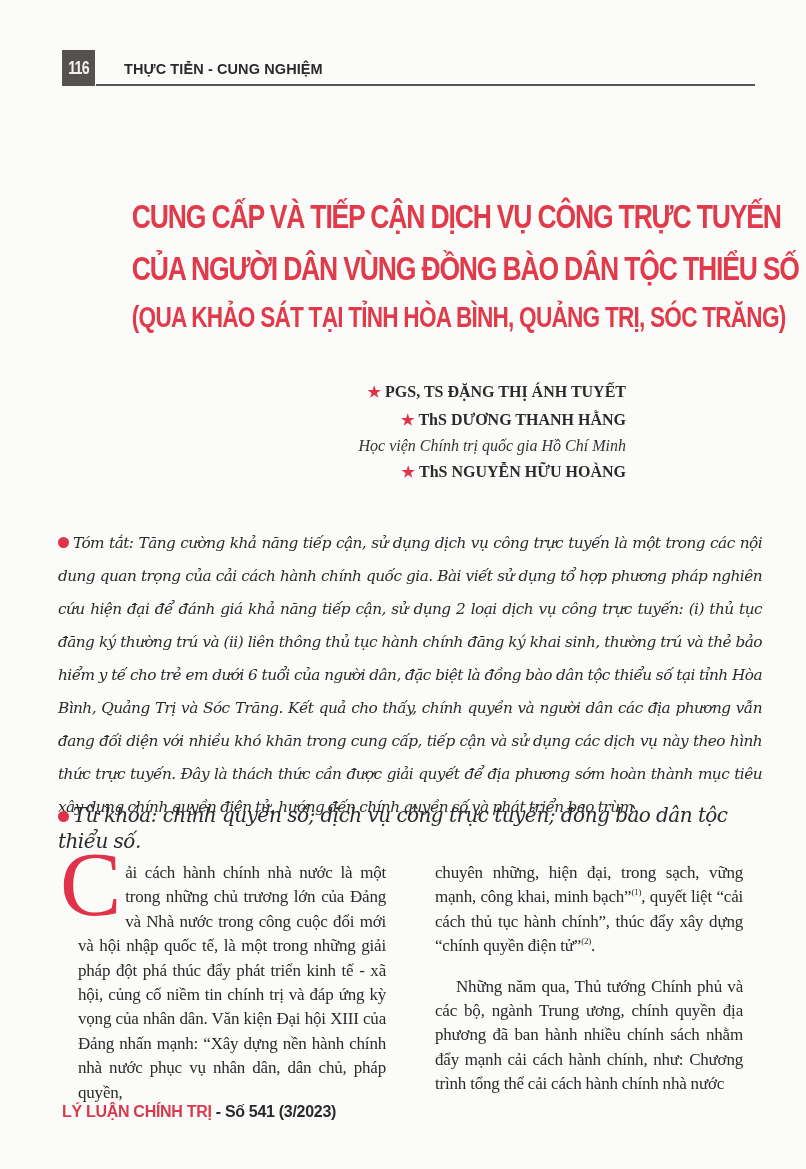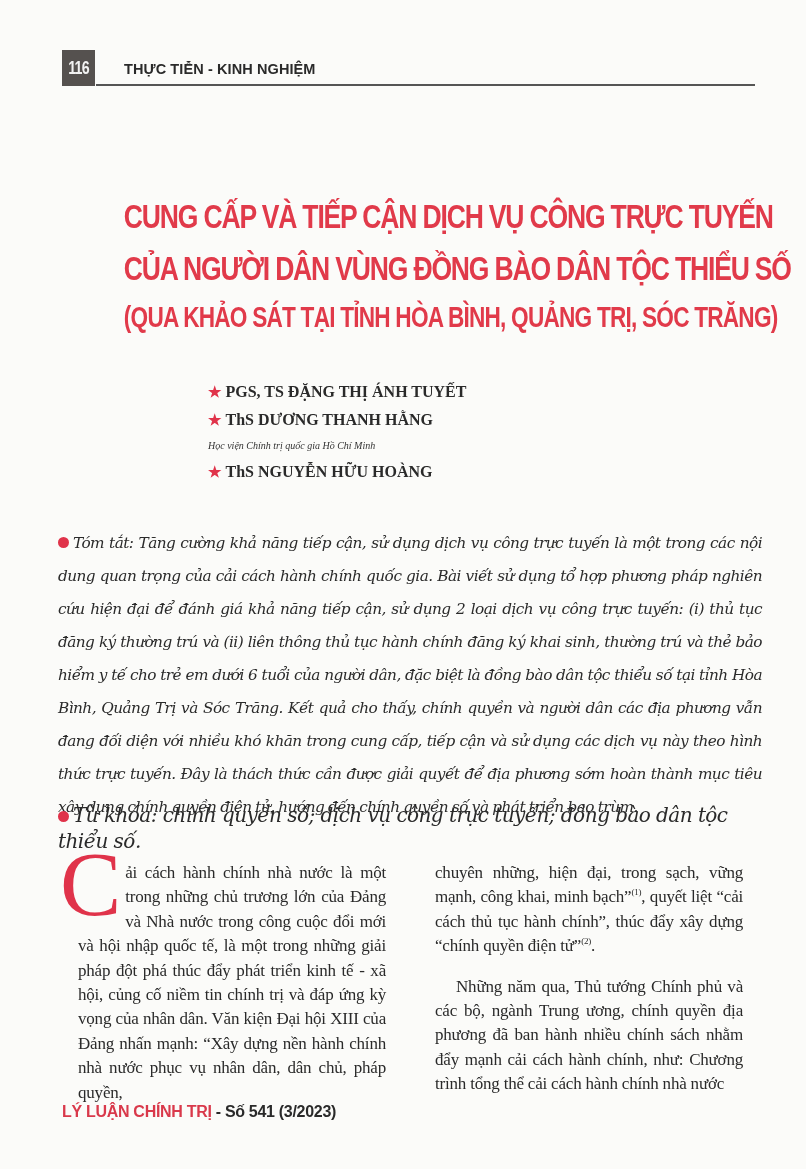--- a/index.html
+++ b/index.html
@@ -53,21 +53,21 @@
     .header-rule {
       position: absolute;
       left: 34px;
       top: 34px;
       width: 659px;
       height: 1.5px;
       background: #555;
     }
     .title-block {
       position: absolute;
-      left: 44px;
+      left: 52px;
       top: 190px;
       width: 726px;
       text-align: center;
       color: #e13a4a;
       font-family: "Liberation Sans", sans-serif;
       font-weight: bold;
     }
     .title-line {
       display: block;
       font-size: 34px;
@@ -79,40 +79,40 @@
     .title-sub {
       display: block;
       font-size: 29px;
       line-height: 46px;
       letter-spacing: -1px;
       transform: scaleX(0.78);
       white-space: nowrap;
     }
     .authors {
       position: absolute;
-      left: 208px;
+      left: 196px;
       top: 378px;
       width: 430px;
-      text-align: left;
+      text-align: right;
     }
     .author {
       font-family: "Liberation Serif", serif;
       font-weight: bold;
       font-size: 16px;
       line-height: 27px;
       color: #2a2a2a;
     }
     .star {
       color: #e0334a;
       font-size: 15px;
       margin-right: 4px;
     }
     .affil {
       font-style: italic;
-      font-size: 10px;
+      font-size: 16px;
       line-height: 24px;
       color: #333;
     }
     .abstract {
       position: absolute;
       left: 58px;
       top: 527px;
       width: 704px;
       font-family: "DejaVu Serif", serif;
       font-style: italic;
@@ -195,21 +195,21 @@
     }
     .footer .issue {
       color: #2a2a2a;
     }
   </style>
 </head>
 <body>
 
 <div class="header">
   <div class="page-num">116</div>
-  <div class="section-title">THỰC TIỄN - KINH NGHIỆM</div>
+  <div class="section-title">THỰC TIỄN - CUNG NGHIỆM</div>
   <div class="header-rule"></div>
 </div>
 
 <div class="title-block">
   <span class="title-line">CUNG CẤP VÀ TIẾP CẬN DỊCH VỤ CÔNG TRỰC TUYẾN</span>
   <span class="title-line">CỦA NGƯỜI DÂN VÙNG ĐỒNG BÀO DÂN TỘC THIỂU SỐ</span>
   <span class="title-sub">(QUA KHẢO SÁT TẠI TỈNH HÒA BÌNH, QUẢNG TRỊ, SÓC TRĂNG)</span>
 </div>
 
 <div class="authors">

